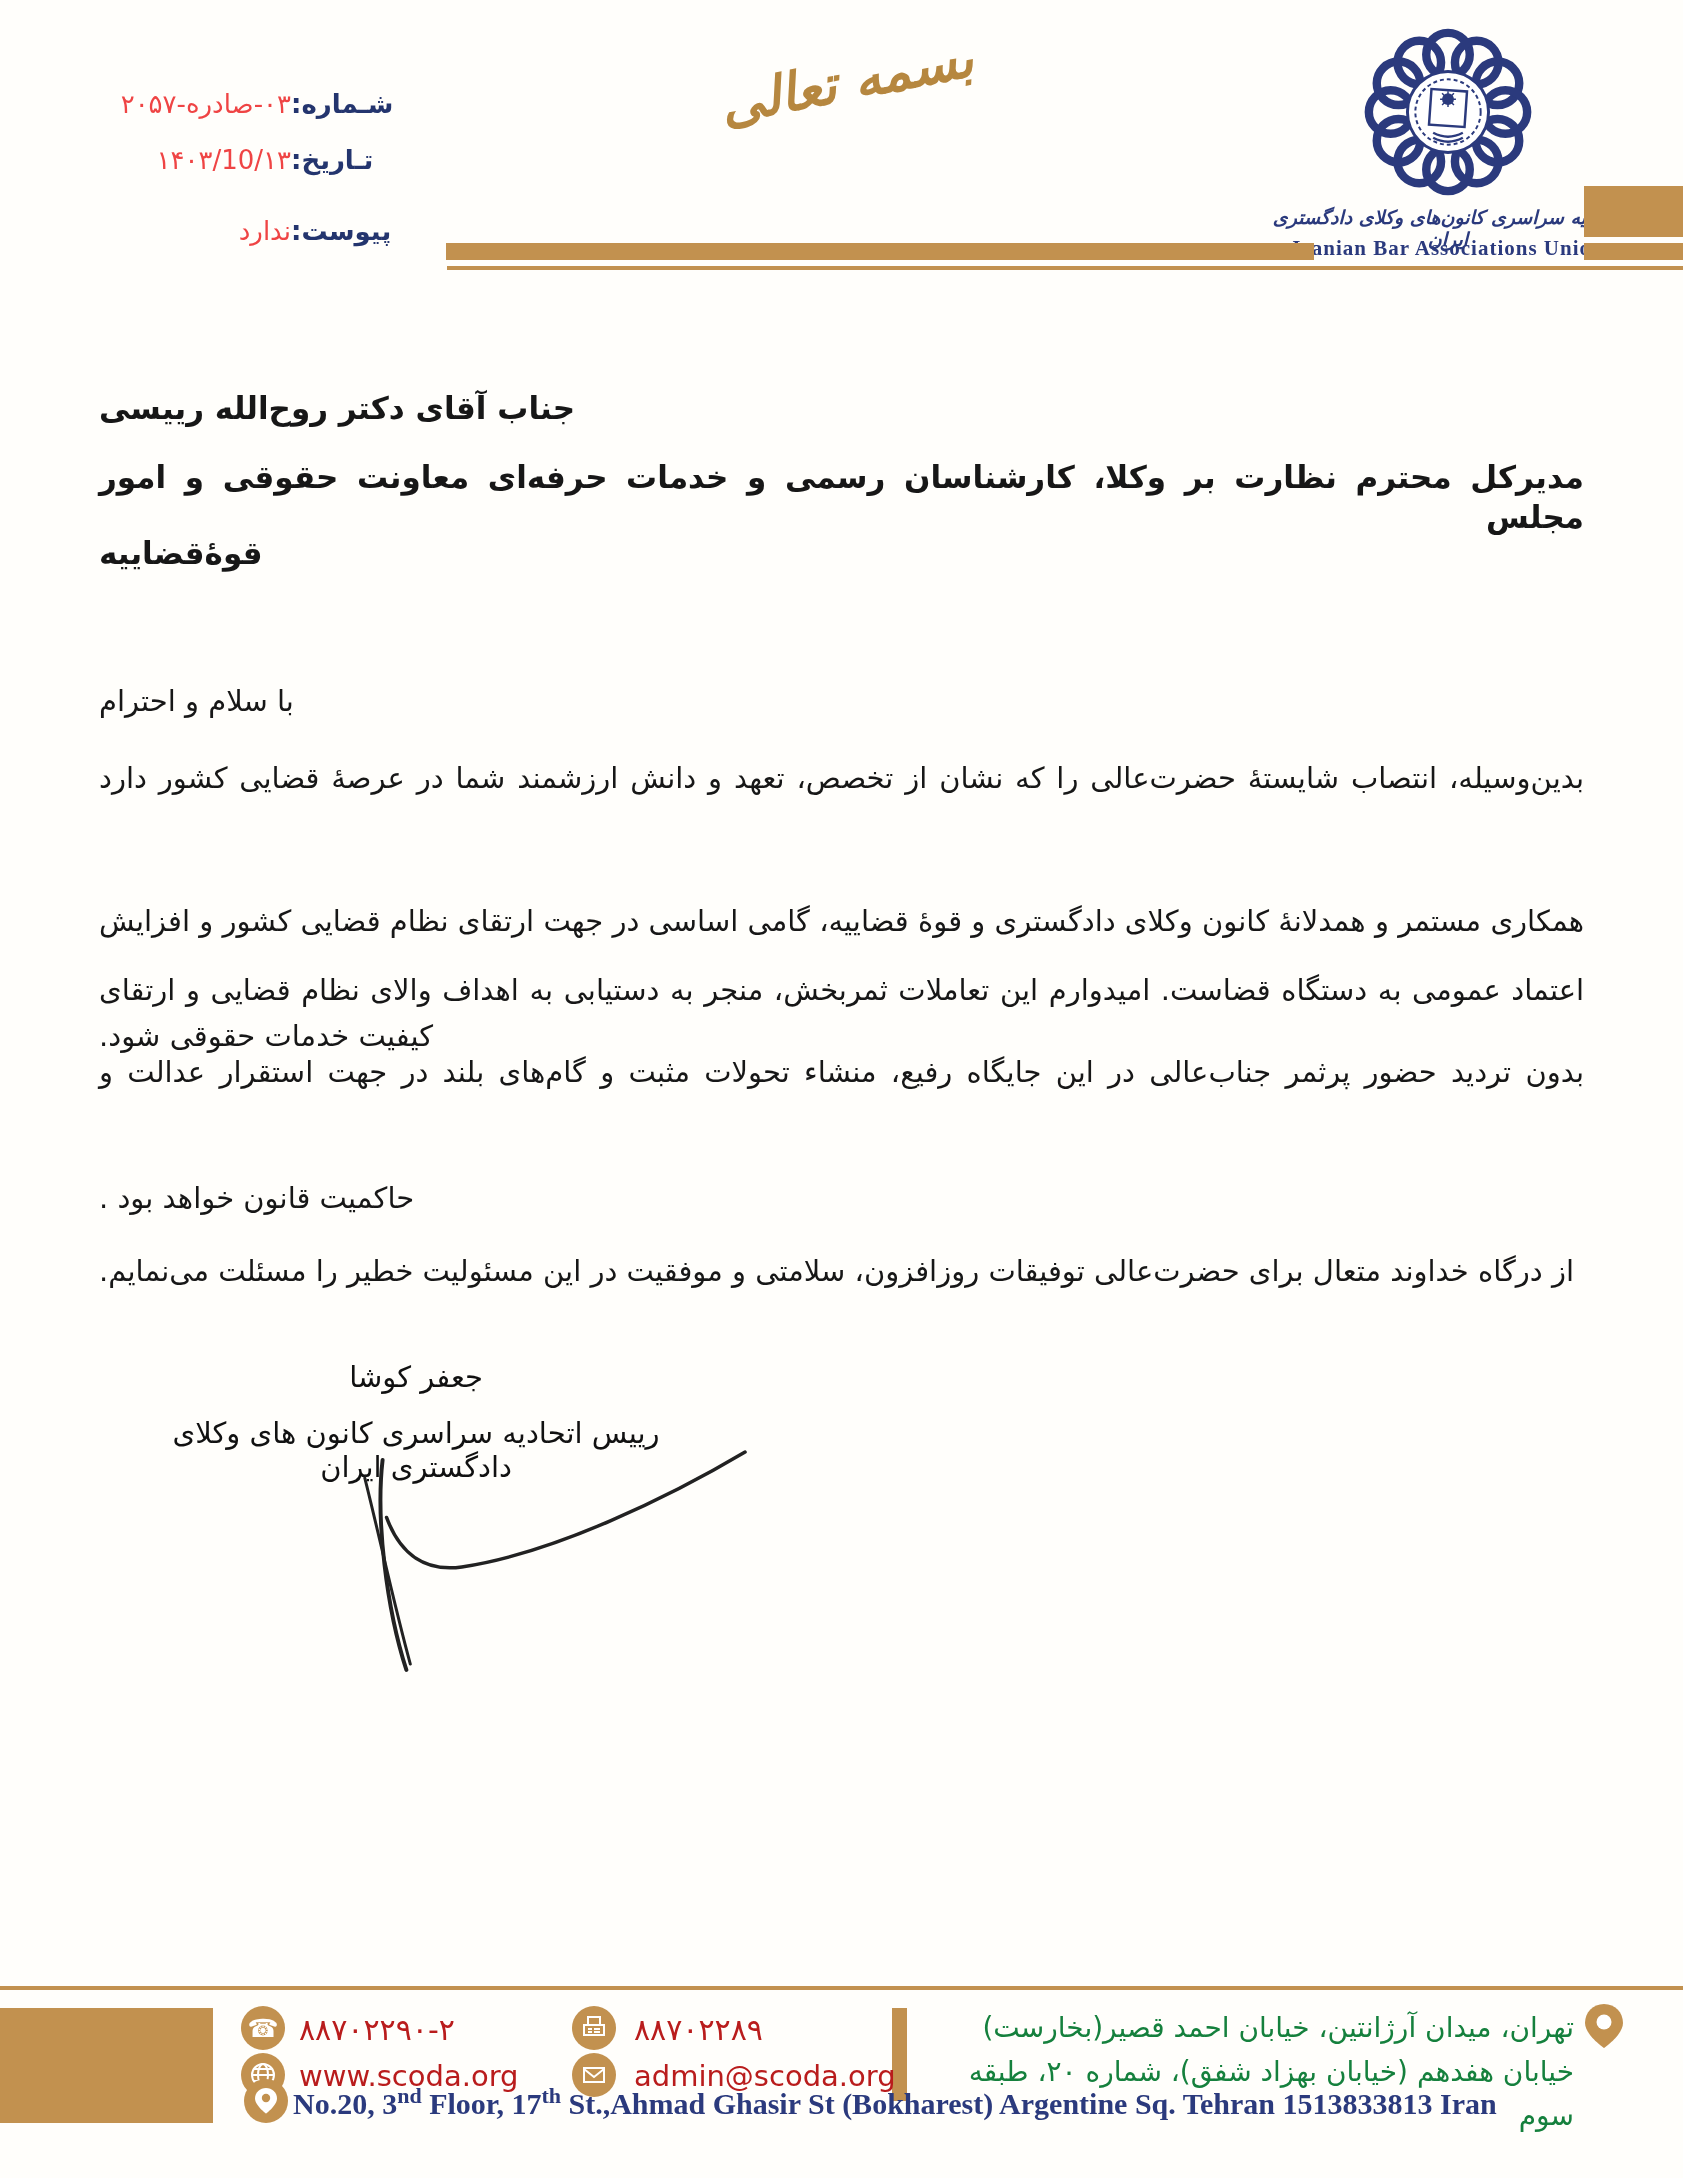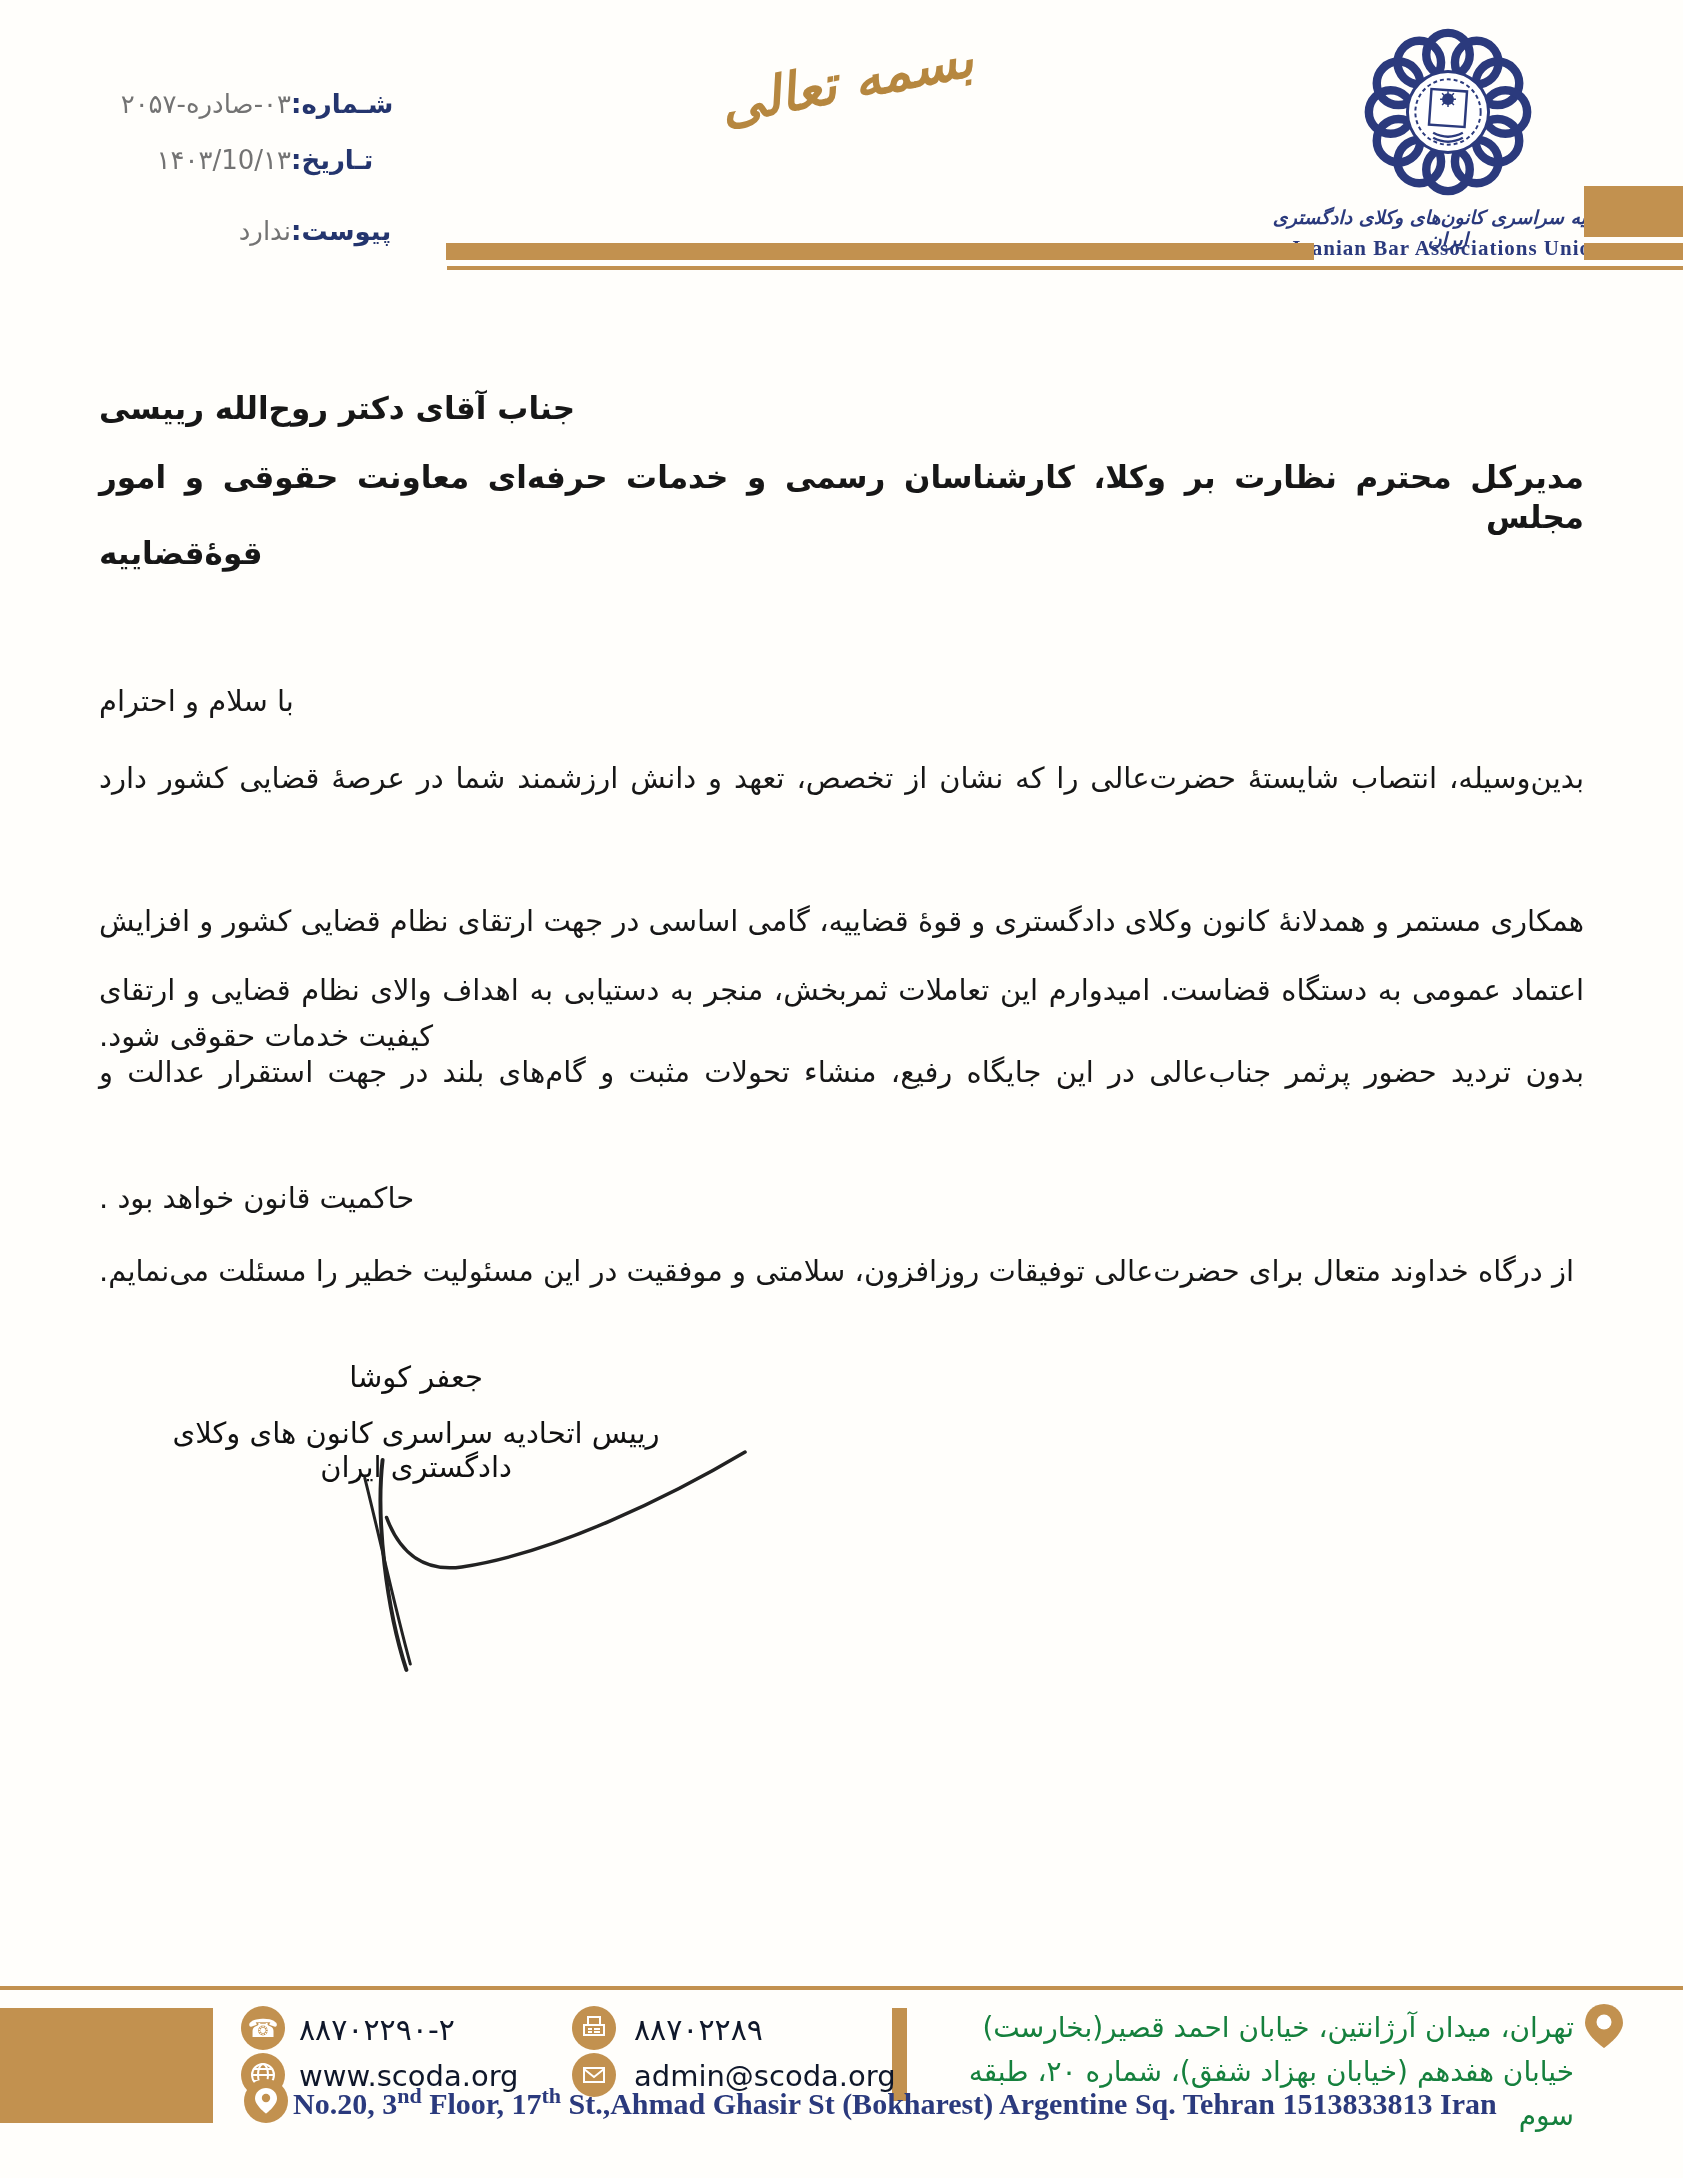--- a/index.html
+++ b/index.html
@@ -15,21 +15,21 @@
     text-align:center; direction:rtl;
     font-size:53px; font-weight:bold; font-style:italic;
     color:#b6873f; transform:rotate(-11deg);
   }
   .field-row{
     position:absolute; left:84px; width:356px; height:40px;
     display:flex; direction:rtl; align-items:flex-start;
     font-size:26px; color:#24356e;
   }
   .field-row .f-label{width:149px; text-align:left; font-weight:bold;}
-  .field-row .f-value{flex:1; text-align:right; color:#737373;}
+  .field-row .f-value{flex:1; text-align:right; color:#ef4444;}
   .goldbar{position:absolute; background:#c2914f;}
   .logo-svg{position:absolute; left:1354px; top:18px;}
   .org-fa{
     position:absolute; left:1270px; top:206px; width:356px;
     text-align:center; direction:rtl;
     font-size:19px; font-weight:bold; font-style:italic; color:#2b3a7d;
   }
   .org-en{
     position:absolute; left:1270px; top:236px; width:356px;
     text-align:center; font-family:"Liberation Serif", serif;
@@ -49,21 +49,21 @@
     text-align:center; direction:rtl; font-size:29px; color:#111;
   }
   .sig-title{margin-top:22px;}
   .sig-svg{position:absolute; left:238px; top:1440px;}
   
   .ficon{
     position:absolute; width:44px; height:44px; border-radius:50%;
     background:#c2914f; display:flex; align-items:center; justify-content:center;
   }
   .ficon .glyph{color:#ffffff; font-size:25px; line-height:1; font-family:"DejaVu Sans",sans-serif;}
-  .ftext{position:absolute; color:#0f172a; font-size:29px;}
+  .ftext{position:absolute; color:#b91c1c; font-size:29px;}
   .ftext.num{font-size:30px; letter-spacing:2px;}
   .fa-address{
     position:absolute; left:921px; top:2006px; width:653px;
     direction:rtl; text-align:right; color:#15803d;
     font-size:28px; line-height:44px;
   }
   .en-address{
     position:absolute; left:293px; top:2083px; width:1247px;
     font-family:"Liberation Serif", serif; font-weight:bold;
     font-size:30px; color:#2b3a7d;

